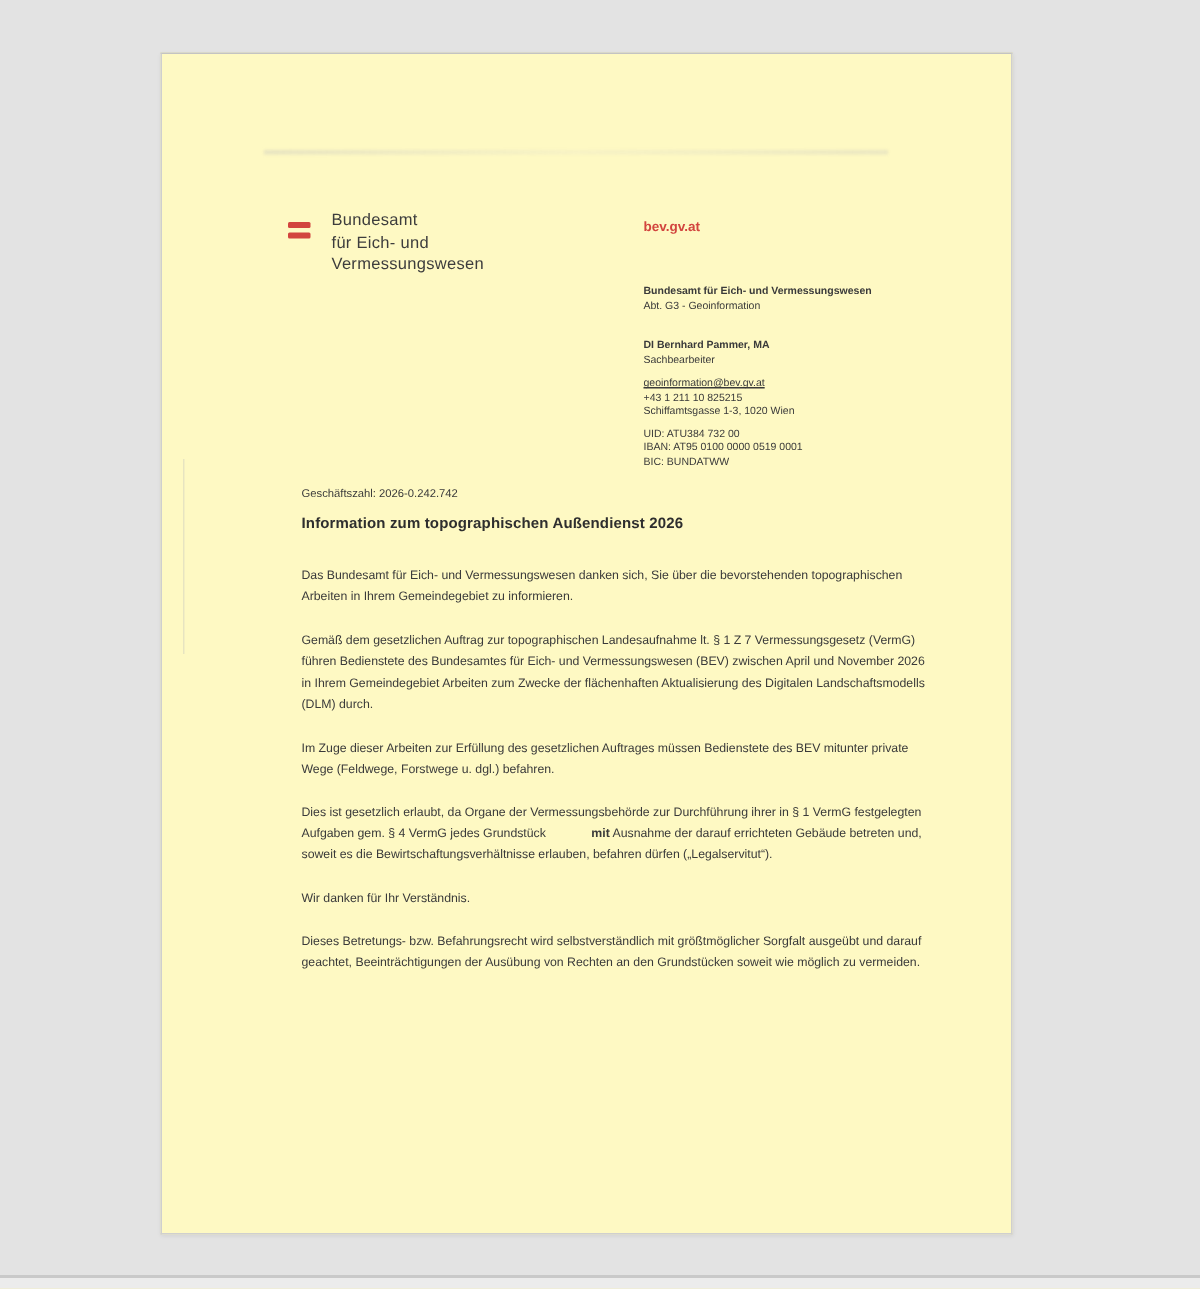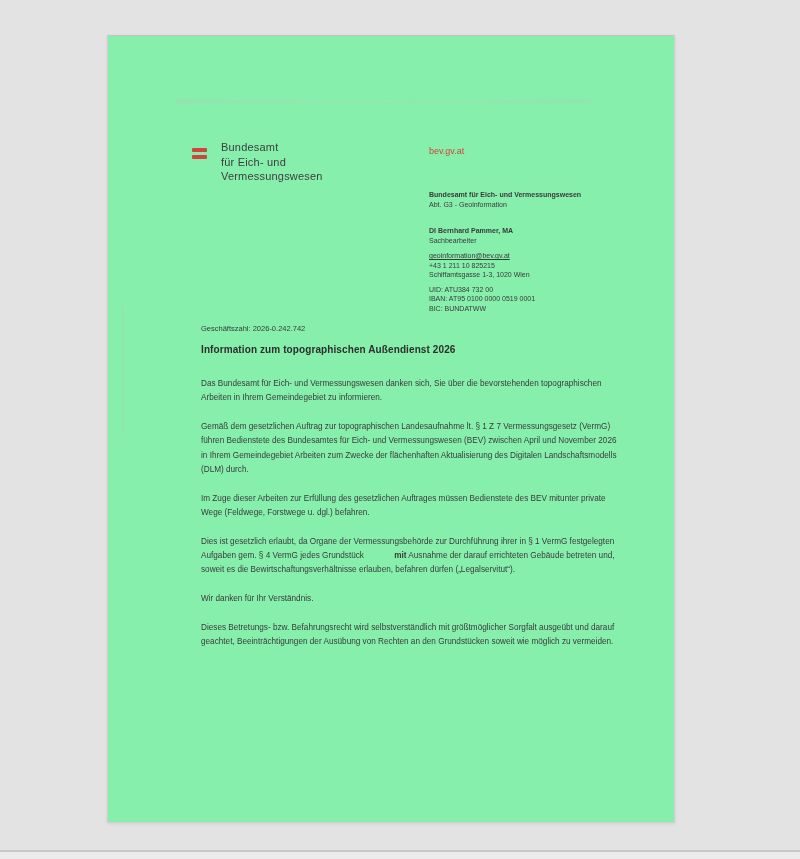--- a/index.html
+++ b/index.html
@@ -5,40 +5,40 @@
   * { margin:0; padding:0; box-sizing:border-box; }
   html,body { width:800px; height:859px; overflow:hidden; }
   body {
     background:#e3e3e3;
     font-family:"Liberation Sans", sans-serif;
     color:#333;
     position:relative;
   }
   .sheet {
     position:absolute; left:107px; top:35px; width:568px; height:788px;
-    background:#86efac;
+    background:#fef9c3;
     border:1px solid #cfcfcf;
     border-top-color:#c3c3c3;
     box-shadow:0 1px 3px rgba(0,0,0,0.08);
   }
   .scan-smudge {
     position:absolute; left:68px; top:64px; width:416px; height:3px;
     background:linear-gradient(90deg, rgba(190,190,190,0.35), rgba(210,210,210,0.15), rgba(190,190,190,0.3));
     filter:blur(1px);
   }
   .scan-fold {
     position:absolute; left:14px; top:270px; width:1px; height:130px;
     background:rgba(190,190,190,0.35);
   }
   
   .logo { position:absolute; left:84px; top:104px; display:flex; }
   .flag { width:16px; margin-top:8px; margin-right:13px; }
   .flag .bar { display:block; width:15px; height:4px; background:#d2453e; border-radius:1px; margin-bottom:3px; }
   .logo-text { font-size:11px; line-height:14.5px; color:#3d3d3d; font-weight:500; letter-spacing:0.2px; }
-  .website { position:absolute; left:321px; top:110px; font-size:9px; font-weight:normal; color:#d2453e; text-decoration:none;text-align:right; }
+  .website { position:absolute; left:321px; top:110px; font-size:9px; font-weight:bold; color:#d2453e; text-decoration:none;text-align:right; }
   .contact { position:absolute; left:321px; top:154px; font-size:7px; line-height:9.5px; color:#3a3a3a; }
   .contact .grp2 { margin-top:17px; }
   .contact .grp3 { margin-top:6px; }
   .contact .grp4 { margin-top:5px; }
   .contact .b { font-weight:bold; }
   .contact a { color:#3a3a3a; text-decoration:underline; }
   
   .reference { position:absolute; left:93px; top:288px; font-size:7.5px; color:#3a3a3a;text-align:right; }
   .doc-title { position:absolute; left:93px; top:308px; font-size:10px; font-weight:bold; color:#2e2e2e; letter-spacing:0.1px; }
   .letter-body { position:absolute; left:93px; top:341px; width:424px; font-size:8.2px; line-height:14.3px; color:#3a3a3a; }

